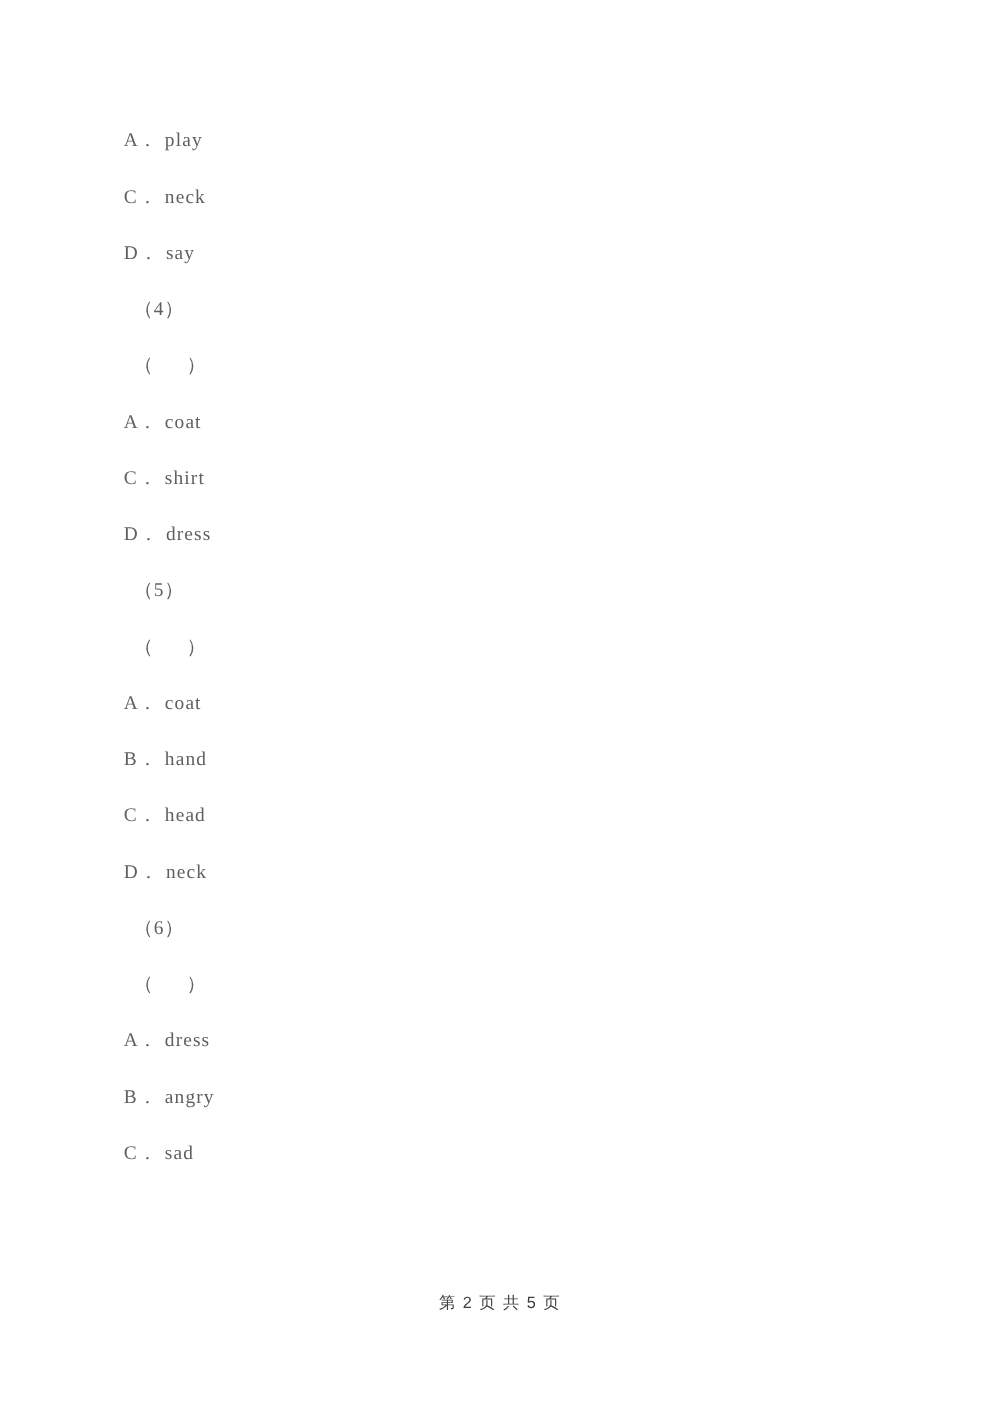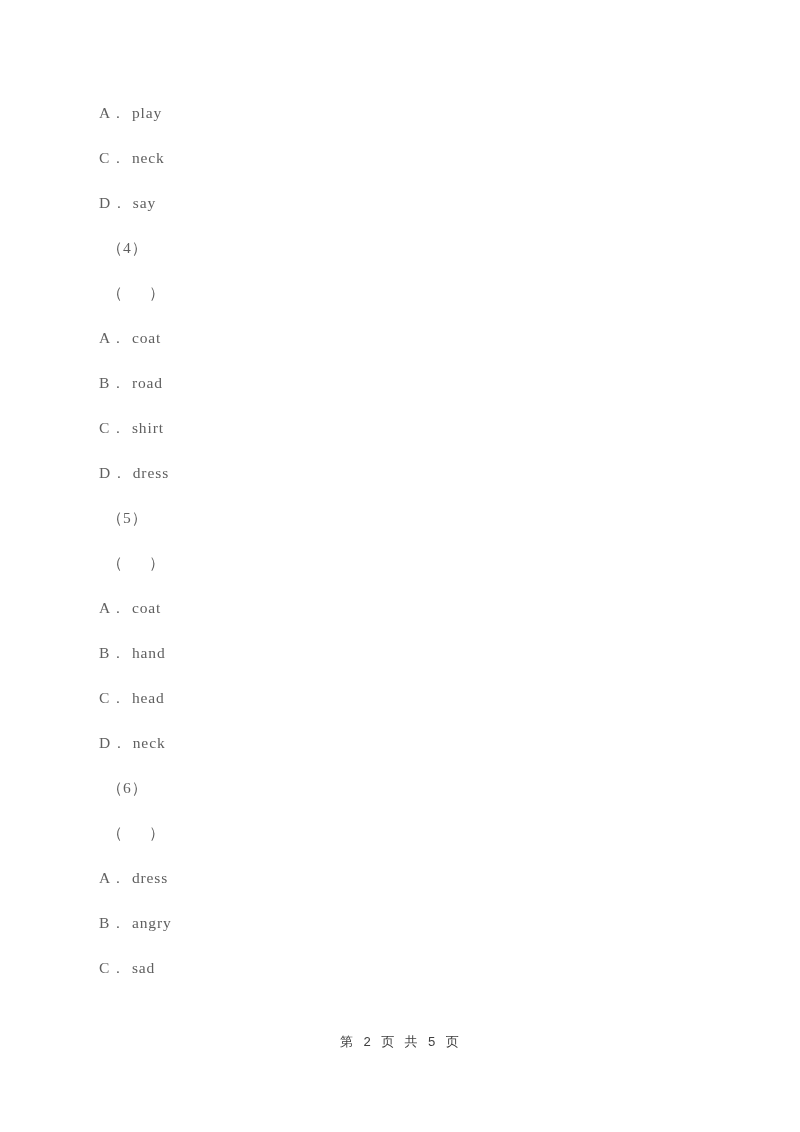--- a/index.html
+++ b/index.html
@@ -78,37 +78,36 @@
   
   .footer {
     position: absolute;
     left: 0;
     top: 1033px;
     width: 800px;
     text-align: center;
     font-size: 13px;
     color: #3f3f3f;
     letter-spacing: 1.2px;
-    font-family: Liberation Mono, monospace;
+    font-family: Liberation Sans, sans-serif;
     white-space: pre;
   }
 </style>
 </head>
 <body>
 
 <div class="page">
 
   <div class="content">
       <div class="line option"><span class="opt-letter">A</span> <span class="opt-sep">.</span>  <span class="opt-text">play</span></div>
       <div class="line option"><span class="opt-letter">C</span> <span class="opt-sep">.</span>  <span class="opt-text">neck</span></div>
       <div class="line option"><span class="opt-letter">D</span> <span class="opt-sep">.</span>  <span class="opt-text">say</span></div>
       <div class="line qnum">（4）</div>
       <div class="line answer-blank"><span class="brk">（</span><span class="gap"></span><span class="brk">）</span></div>
       <div class="line option"><span class="opt-letter">A</span> <span class="opt-sep">.</span>  <span class="opt-text">coat</span></div>
-      <div class="line option"><span class="opt-letter">B</span> <span class="opt-sep">.</span>  <span class="opt-text">road</span></div>
       <div class="line option"><span class="opt-letter">C</span> <span class="opt-sep">.</span>  <span class="opt-text">shirt</span></div>
       <div class="line option"><span class="opt-letter">D</span> <span class="opt-sep">.</span>  <span class="opt-text">dress</span></div>
       <div class="line qnum">（5）</div>
       <div class="line answer-blank"><span class="brk">（</span><span class="gap"></span><span class="brk">）</span></div>
       <div class="line option"><span class="opt-letter">A</span> <span class="opt-sep">.</span>  <span class="opt-text">coat</span></div>
       <div class="line option"><span class="opt-letter">B</span> <span class="opt-sep">.</span>  <span class="opt-text">hand</span></div>
       <div class="line option"><span class="opt-letter">C</span> <span class="opt-sep">.</span>  <span class="opt-text">head</span></div>
       <div class="line option"><span class="opt-letter">D</span> <span class="opt-sep">.</span>  <span class="opt-text">neck</span></div>
       <div class="line qnum">（6）</div>
       <div class="line answer-blank"><span class="brk">（</span><span class="gap"></span><span class="brk">）</span></div>

